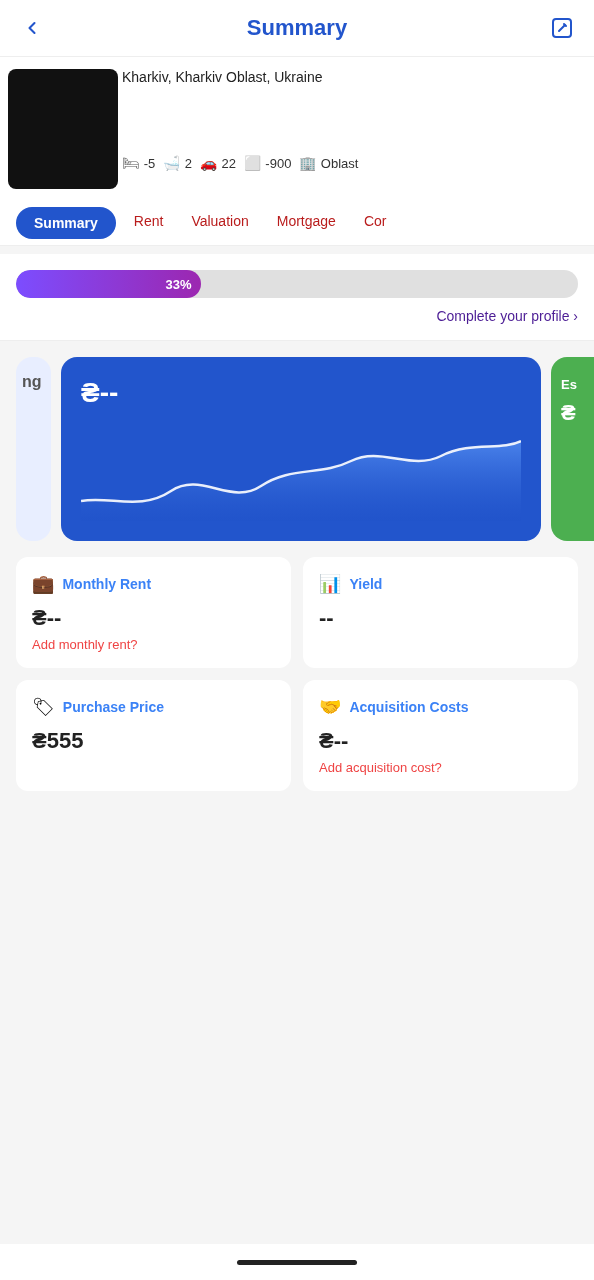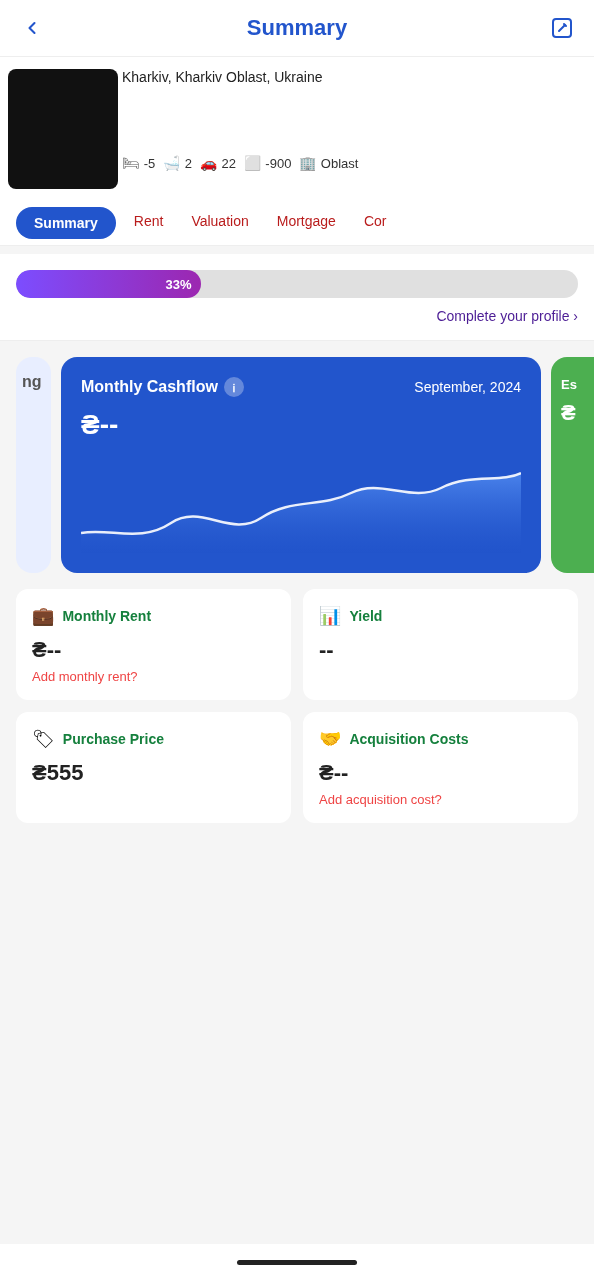--- a/index.html
+++ b/index.html
@@ -224,21 +224,21 @@
       align-items: center;
       gap: 8px;
       margin-bottom: 10px;
     }
     .info-card-icon {
       font-size: 18px;
     }
     .info-card-title {
       font-size: 14px;
       font-weight: 600;
-      color: #15803d;
+      color: #3b82f6;
     }
     .info-card-value {
       font-size: 22px;
       font-weight: 700;
       color: #222;
       margin-bottom: 6px;
     }
     .info-card-sub {
       font-size: 13px;
       color: #ef4444;
@@ -330,27 +330,20 @@
 
 <hr class="divider">
 
 <div style="display:flex; overflow-x:auto; padding: 16px; gap: 10px; scrollbar-width:none;">
 
   <div style="background:#e8eeff; border-radius:16px; min-width:35px; display:flex; align-items:flex-start; padding:16px 6px; flex-shrink:0;">
     <span style="color:#555; font-size:16px; font-weight:600;">ng</span>
   </div>
 
   <div class="cashflow-card">
-    <div class="cashflow-header">
-      <div class="cashflow-title">
-        <span>Monthly Cashflow</span>
-        <span style="background:rgba(255,255,255,0.3); border-radius:50%; width:20px; height:20px; display:inline-flex; align-items:center; justify-content:center; font-size:11px; color:#fff;">ℹ</span>
-      </div>
-      <span class="cashflow-date">September, 2024</span>
-    </div>
     <div class="cashflow-value">₴--</div>
 
     <div class="chart-area">
       <svg class="chart-svg" viewBox="0 0 440 100" preserveAspectRatio="none">
 
         <defs>
           <linearGradient id="chartGrad" x1="0" y1="0" x2="0" y2="1">
             <stop offset="0%" stop-color="rgba(100,160,255,0.6)"></stop>
             <stop offset="100%" stop-color="rgba(30,80,200,0.2)"></stop>
           </linearGradient>

